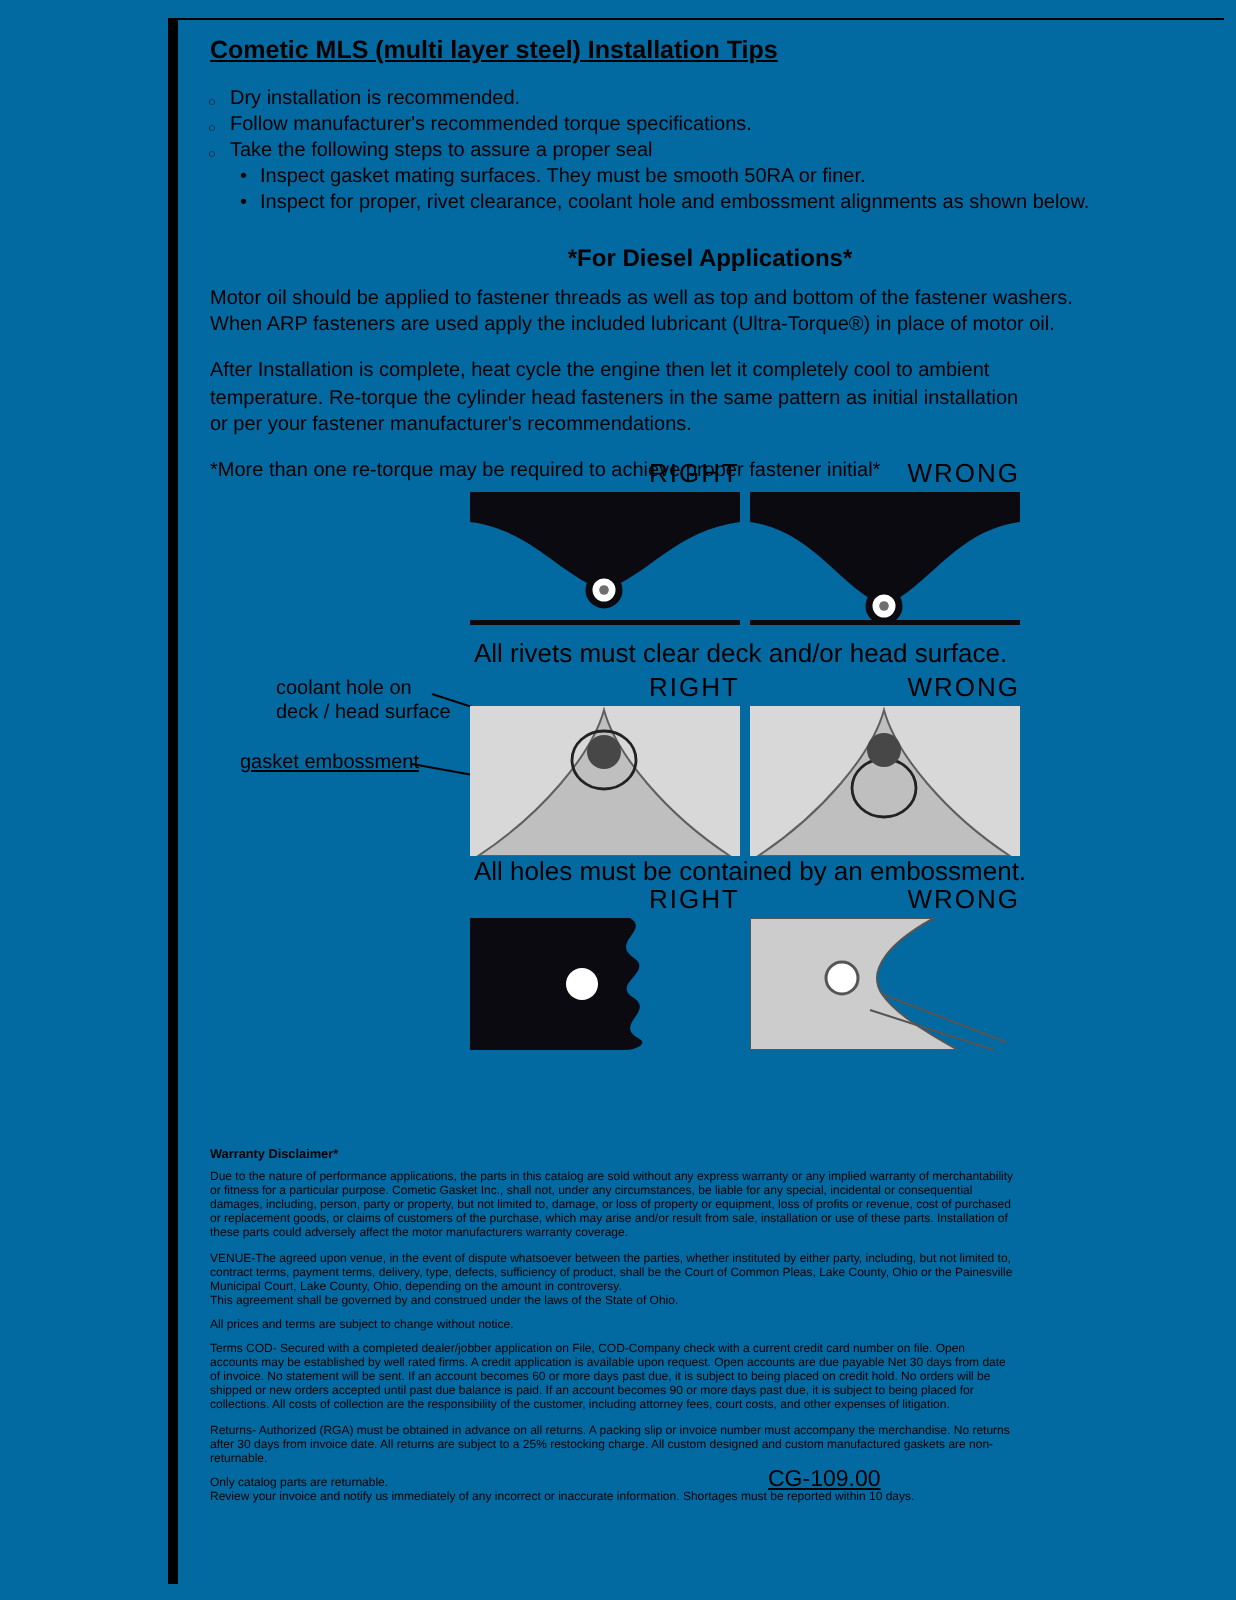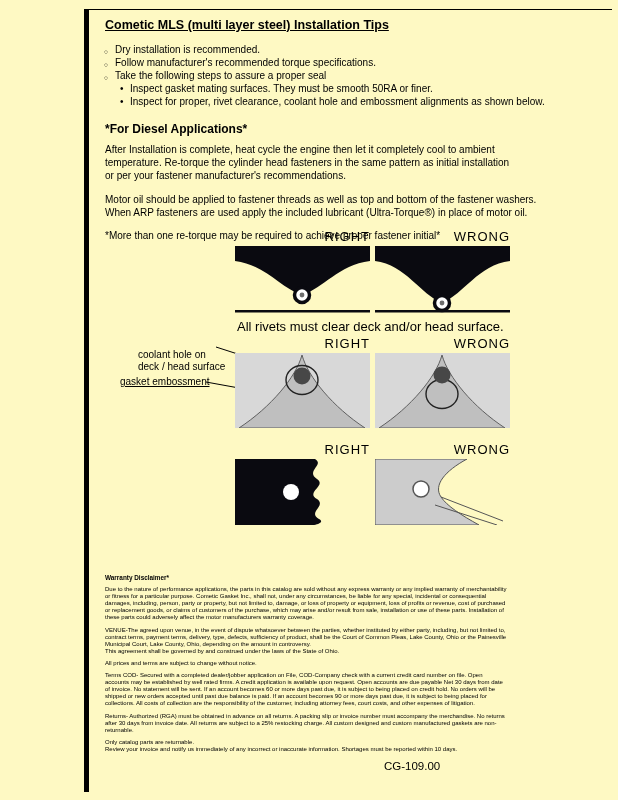--- a/index.html
+++ b/index.html
@@ -1,74 +1,74 @@
 <!DOCTYPE html>
 <html><head>
 <meta charset="utf-8">
 <style>
   html,body{margin:0;padding:0;}
   body{background:#ffffff;}
-  .page{position:relative;width:618px;height:800px;background:#fef9c3;
+  .page{position:relative;width:618px;height:800px;background:#0369a1;
         font-family:"Liberation Sans",sans-serif;color:#000;overflow:hidden;}
   .left-bar{position:absolute;left:84px;top:9px;width:5px;height:783px;background:#000;}
   .top-rule{position:absolute;left:84px;top:9px;width:528px;height:1px;background:#000;}
 
   .content{position:absolute;left:105px;top:14px;width:500px;}
   .title{font-size:12.5px;font-weight:bold;text-decoration:underline;margin:4px 0 11px 0;}
 
   .tips{margin:0;padding:0;list-style:none;font-size:10px;line-height:13px;}
   .tips li{position:relative;padding-left:10px;}
   .tips li::before{content:"○";position:absolute;left:-1px;top:2px;font-size:6.5px;}
   .tips li.sub{margin-left:15px;}
   .tips li.sub::before{content:"•";font-size:10px;top:0;left:0;}
 
-  .diesel-heading{font-size:12px;font-weight:bold;margin:14px 0 7px 0;}
+  .diesel-heading{font-size:12px;font-weight:bold;margin:14px 0 7px 0;text-align:center;}
   .para{font-size:10px;line-height:13.2px;margin:0 0 10px 0;white-space:pre-line;width:500px;}
 
   .diagram-area{position:absolute;left:0;top:229px;width:618px;height:335px;}
   .diag-row{position:absolute;left:235px;display:flex;gap:5px;}
   .diag-col{width:135px;}
   .diag-label{text-align:right;font-size:13px;letter-spacing:1px;margin-bottom:2px;}
   .panel svg{display:block;}
   .diag-caption{position:absolute;left:237px;font-size:13px;line-height:12.5px;white-space:pre-line;}
   .annot{position:absolute;font-size:10px;line-height:11.5px;white-space:pre-line;}
-  .annot1{left:138px;top:120px;}
+  .annot1{left:138px;top:110px;}
   .annot2{left:120px;top:147px;text-decoration:underline;}
   .leader-lines{position:absolute;left:0;top:0;pointer-events:none;}
 
   .disclaimer{position:absolute;left:105px;top:574px;width:403px;font-size:6px;line-height:7.1px;}
   .disclaimer .d-heading{font-weight:bold;font-size:6.4px;margin:0 0 5px 0;}
   .disclaimer p{margin:0 0 5px 0;white-space:pre-line;}
 
-  .footer{position:absolute;left:384px;top:760px;font-size:11.5px;}
+  .footer{position:absolute;left:384px;top:734px;font-size:11.5px;text-decoration:underline;}
 </style>
 </head>
 <body>
 
 <div class="page">
   <div class="left-bar"></div>
   <div class="top-rule"></div>
 
   <div class="content">
     <div class="title">Cometic MLS (multi layer steel) Installation Tips</div>
 
     <ul class="tips">
       <li>Dry installation is recommended.</li>
       <li>Follow manufacturer's recommended torque specifications.</li>
       <li>Take the following steps to assure a proper seal</li>
       <li class="sub">Inspect gasket mating surfaces.  They must be smooth 50RA or finer.</li>
       <li class="sub">Inspect for proper, rivet clearance, coolant hole and embossment alignments as shown below.</li>
     </ul>
 
     <div class="diesel-heading">*For Diesel Applications*</div>
+    <div class="para">Motor oil should be applied to fastener threads as well as top and bottom of the fastener washers.
+When ARP fasteners are used apply the included lubricant (Ultra-Torque®) in place of motor oil.</div>
     <div class="para">After Installation is complete, heat cycle the engine then let it completely cool to ambient
 temperature. Re-torque the cylinder head fasteners in the same pattern as initial installation
 or per your fastener manufacturer's recommendations.</div>
-    <div class="para">Motor oil should be applied to fastener threads as well as top and bottom of the fastener washers.
-When ARP fasteners are used apply the included lubricant (Ultra-Torque®) in place of motor oil.</div>
     <div class="para">*More than one re-torque may be required to achieve proper fastener initial*</div>
   </div>
 
   <div class="diagram-area">
 
     <svg class="leader-lines" width="618" height="335">
       <defs>
         <marker id="arr" markerWidth="8" markerHeight="8" refX="6" refY="3" orient="auto">
           <path d="M0,0 L6,3 L0,6 Z" fill="#000"></path>
         </marker>
@@ -124,20 +124,21 @@
         <div class="panel">
           <svg width="135" height="75" viewBox="0 0 135 75">
             <rect width="135" height="75" fill="#d8d8d8"></rect>
             <path d="M67,2 C61,24 36,54 4,75 H130 C98,54 73,24 67,2 Z" fill="#bfbfbf" stroke="#5f5f5f" stroke-width="1"></path>
             <ellipse cx="67" cy="41" rx="16" ry="14.5" fill="none" stroke="#222222" stroke-width="1.4"></ellipse>
             <circle cx="67" cy="22" r="8.5" fill="#474747"></circle>
           </svg>
         </div>
       </div>
     </div>
+    <div class="diag-caption" style="top:201px">All holes must be contained by an embossment.</div>
 
     <div class="diag-row" style="top:213px">
       <div class="diag-col">
         <div class="diag-label">RIGHT</div>
         <div class="panel">
           <svg width="135" height="66" viewBox="0 0 135 66">
             <path d="M0,0 H80 C90,6 70,12 82,20 C92,27 70,33 82,40 C92,47 72,53 84,60 C90,63 82,66 78,66 H0 Z" fill="#0a0a10"></path>
             <circle cx="56" cy="33" r="8" fill="#ffffff"></circle>
           </svg>
         </div>

